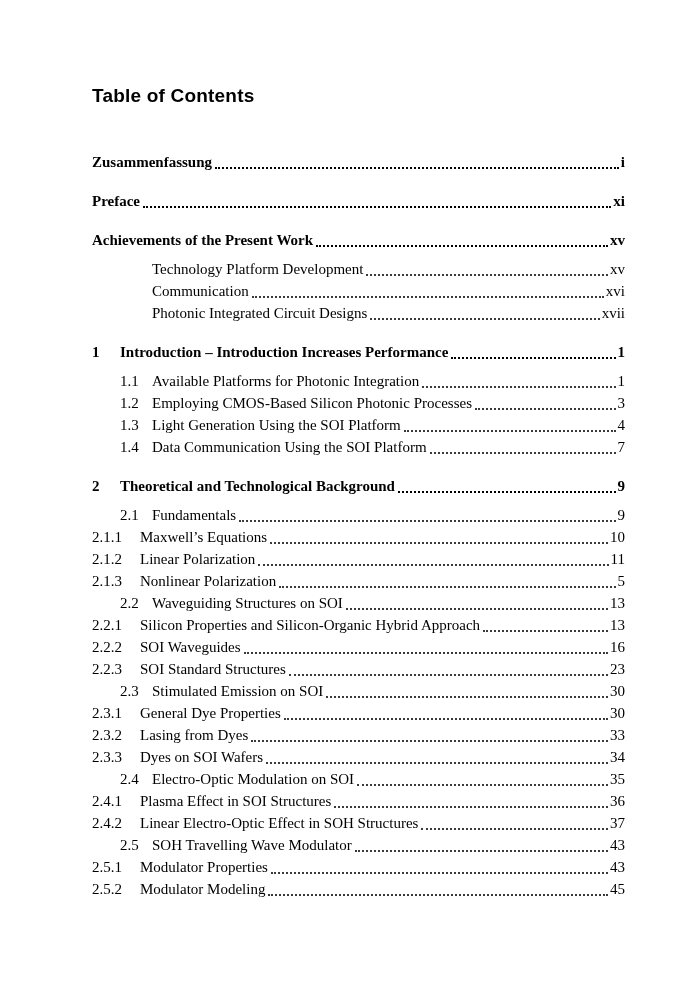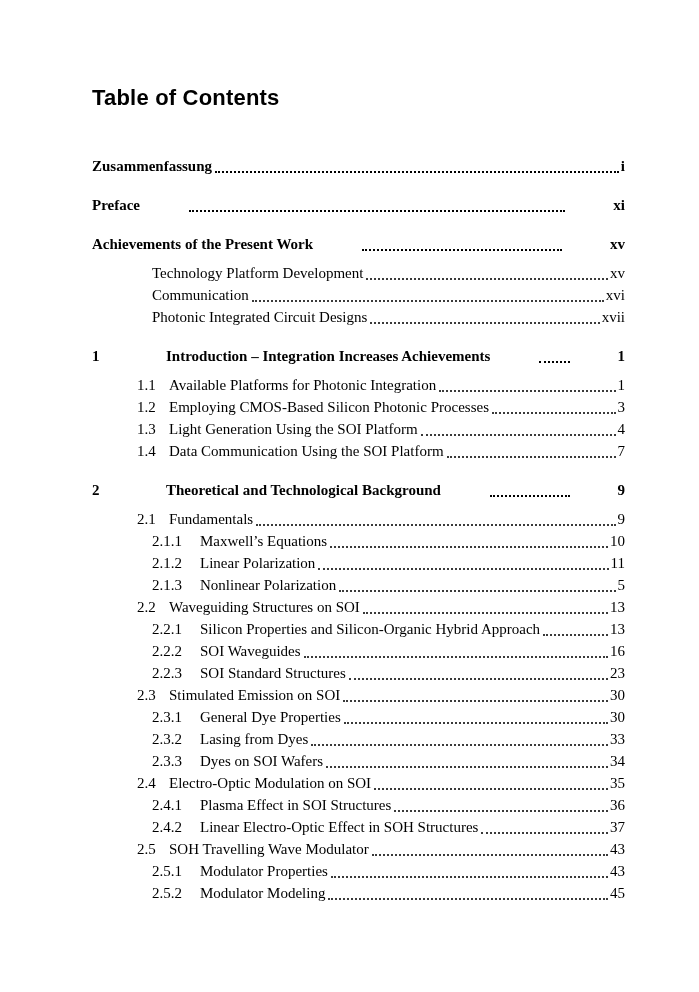--- a/index.html
+++ b/index.html
@@ -13,49 +13,49 @@
   }
   .page {
     width: 699px;
     height: 992px;
     background: #ffffff;
     padding: 85px 74px 0 92px;
   }
   .title {
     font-family: "Liberation Sans", sans-serif;
     font-weight: 700;
-    font-size: 22px;
+    font-size: 19px;
     letter-spacing: 0.2px;
     color: #000;
     margin-bottom: 44px;
   }
   .toc { font-size: 15px; }
   .row {
     display: flex;
     align-items: flex-end;
     line-height: 22px;
   }
   .row.bold { font-weight: 700; }
-  .gap-lg { margin-top: 17px; gap: 46px; }
+  .gap-lg { margin-top: 17px; }
   .gap-sm { margin-top: 7px; align-items: flex-end; }
   .num { flex: 0 0 auto; }
   .label { white-space: nowrap; }
   .dots {
     flex: 1 1 auto;
     min-width: 10px;
     border-bottom: 2px dotted #3a3a3a;
     margin: 0 2px 4px 3px;
   }
   .bold .dots { border-bottom: 2.5px dotted #000; margin-bottom: 4px; }
   .pg { flex: 0 0 auto; white-space: nowrap; }
   .lvl-front-sub { margin-left: 60px; }
   .lvl-chapter .num { width: 28px; }
-  .lvl-section { margin-left: 45px; }
+  .lvl-section { margin-left: 28px; }
   .lvl-section .num { width: 32px; }
-  .lvl-subsection { margin-left: 60px; }
+  .lvl-subsection { }
   .lvl-subsection .num { width: 48px; }
 </style>
 </head>
 <body>
 
 <div class="page">
   <h1 class="title">Table of Contents</h1>
   <div class="toc">
       <div class="row lvl-front bold">
 
@@ -88,21 +88,21 @@
     <span class="pg">xvi</span>
   </div>
       <div class="row lvl-front-sub">
 
     <span class="label">Photonic Integrated Circuit Designs</span>
     <span class="dots"></span>
     <span class="pg">xvii</span>
   </div>
       <div class="row lvl-chapter bold gap-lg">
     <span class="num">1</span>
-    <span class="label">Introduction – Integration Increases Achievements</span>
+    <span class="label">Introduction – Introduction Increases Performance</span>
     <span class="dots"></span>
     <span class="pg">1</span>
   </div>
       <div class="row lvl-section gap-sm">
     <span class="num">1.1</span>
     <span class="label">Available Platforms for Photonic Integration</span>
     <span class="dots"></span>
     <span class="pg">1</span>
   </div>
       <div class="row lvl-section">

